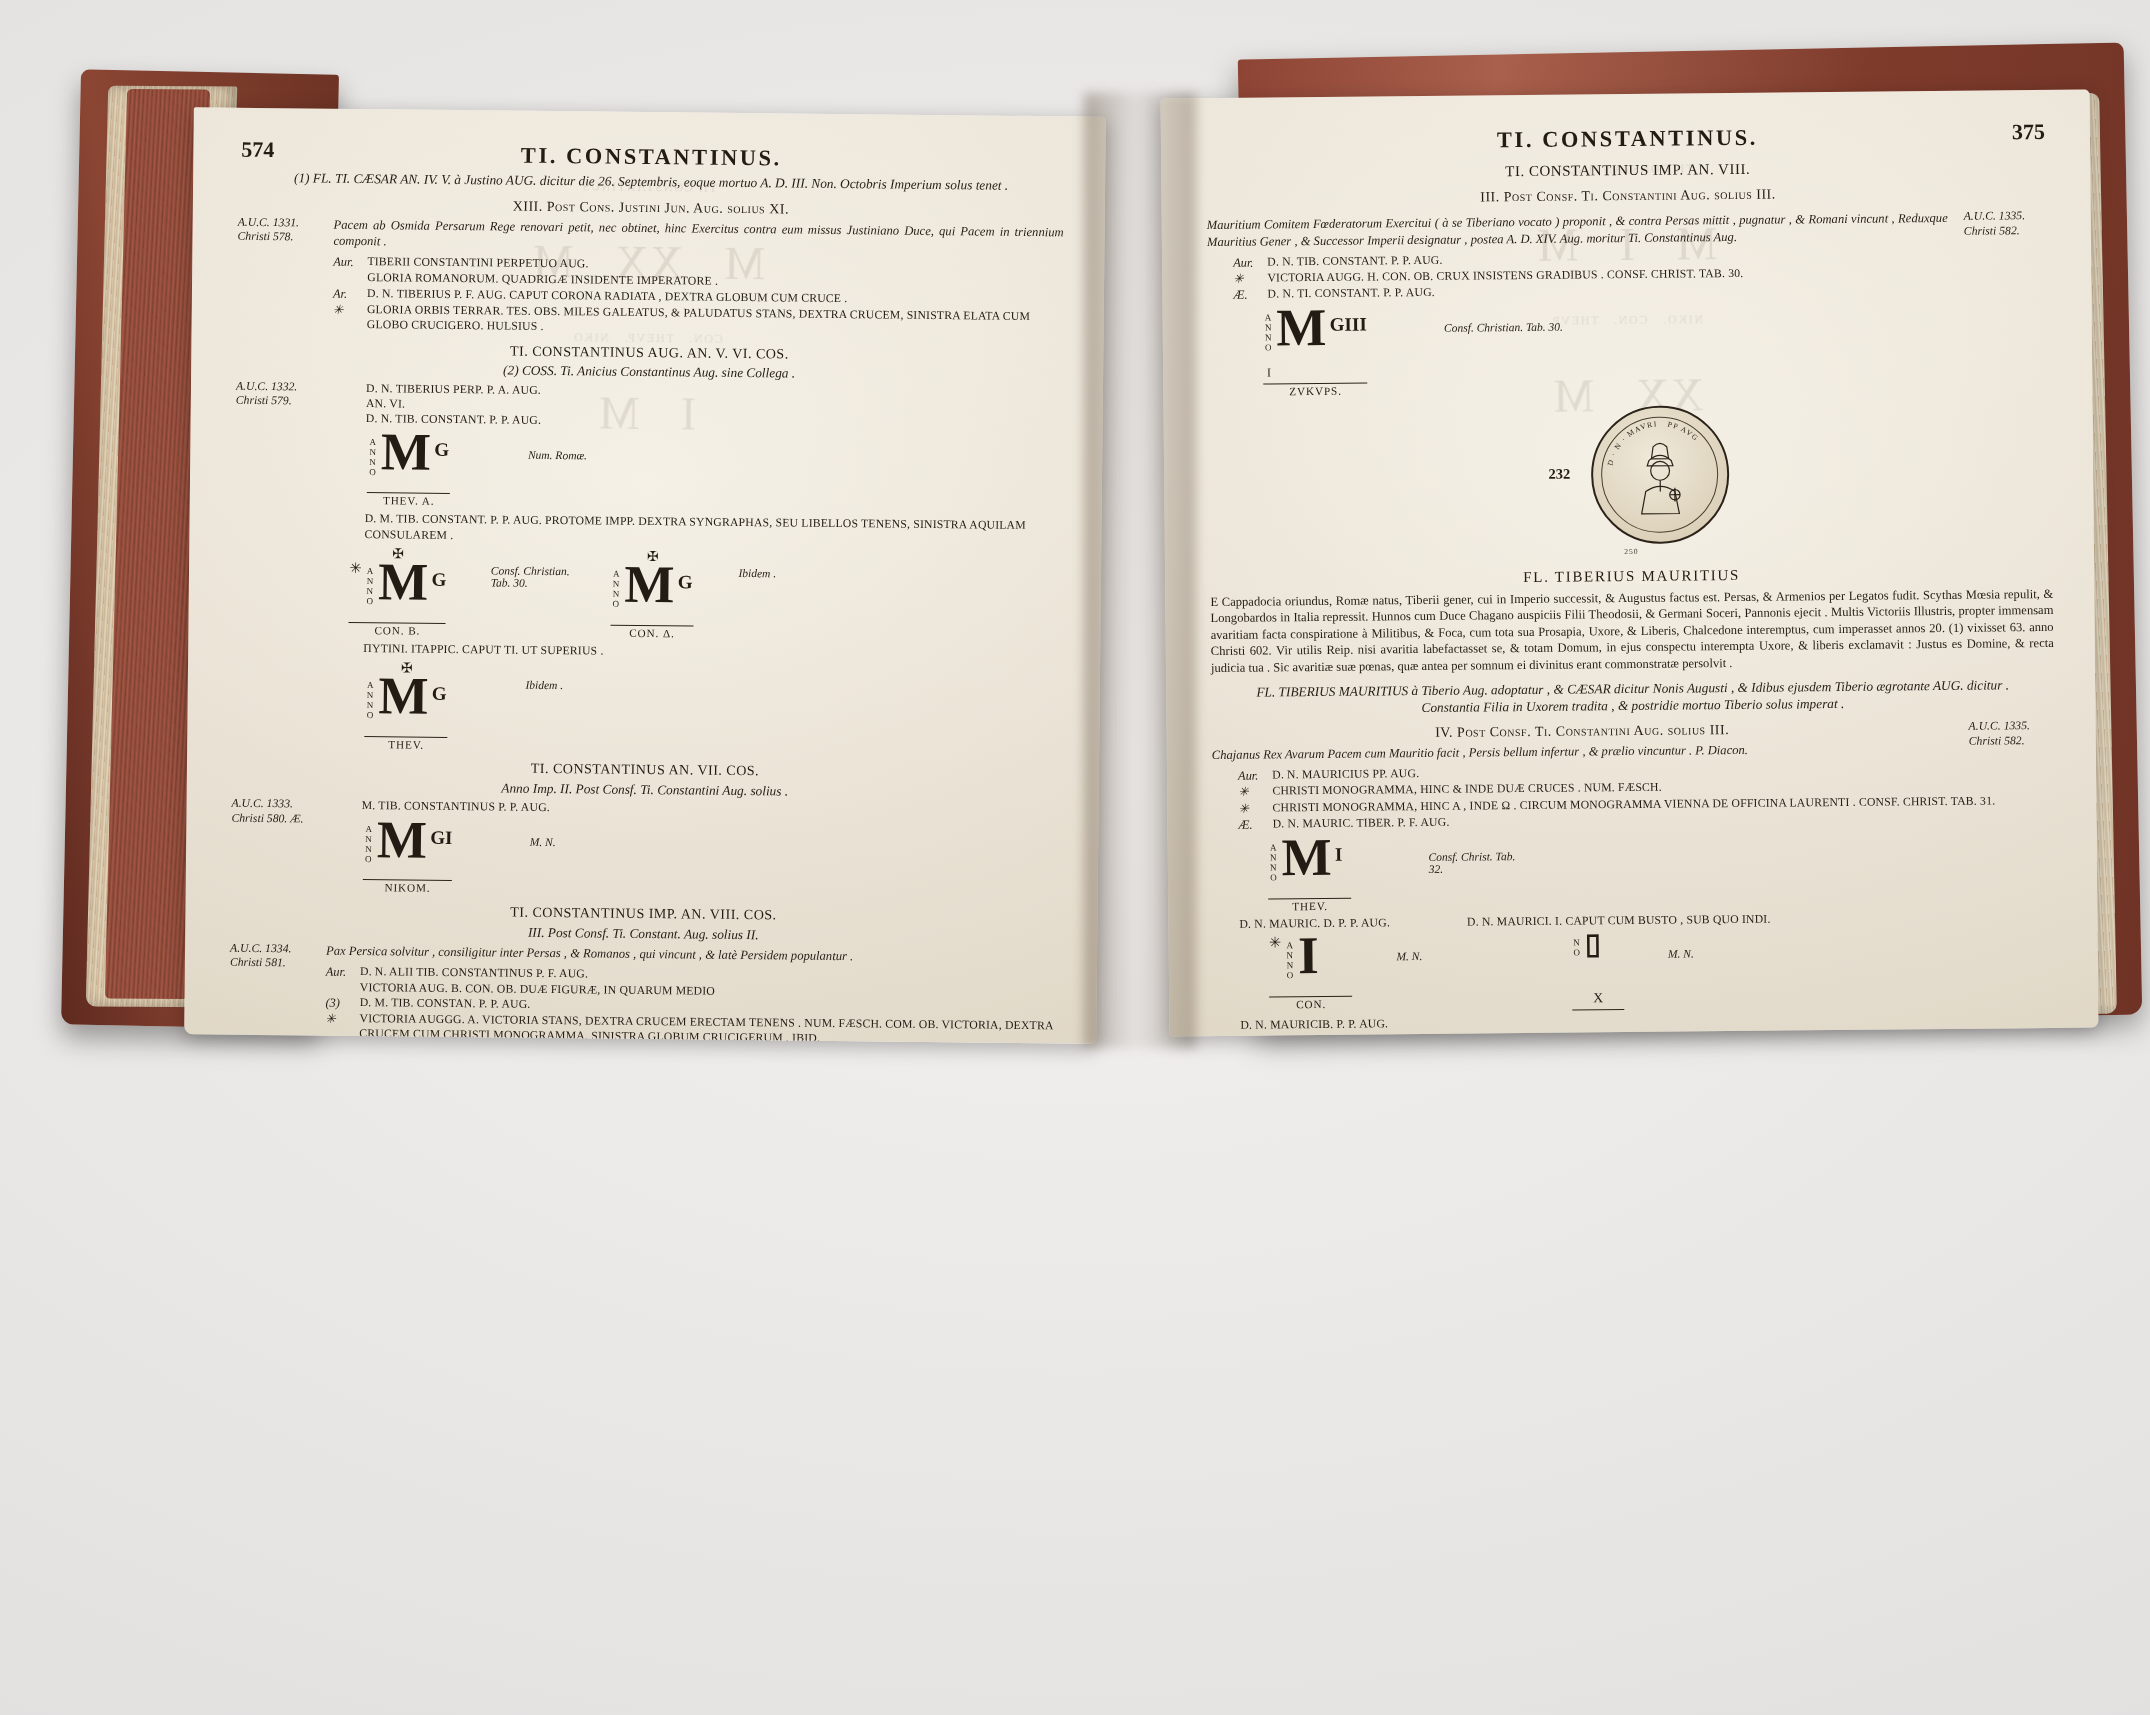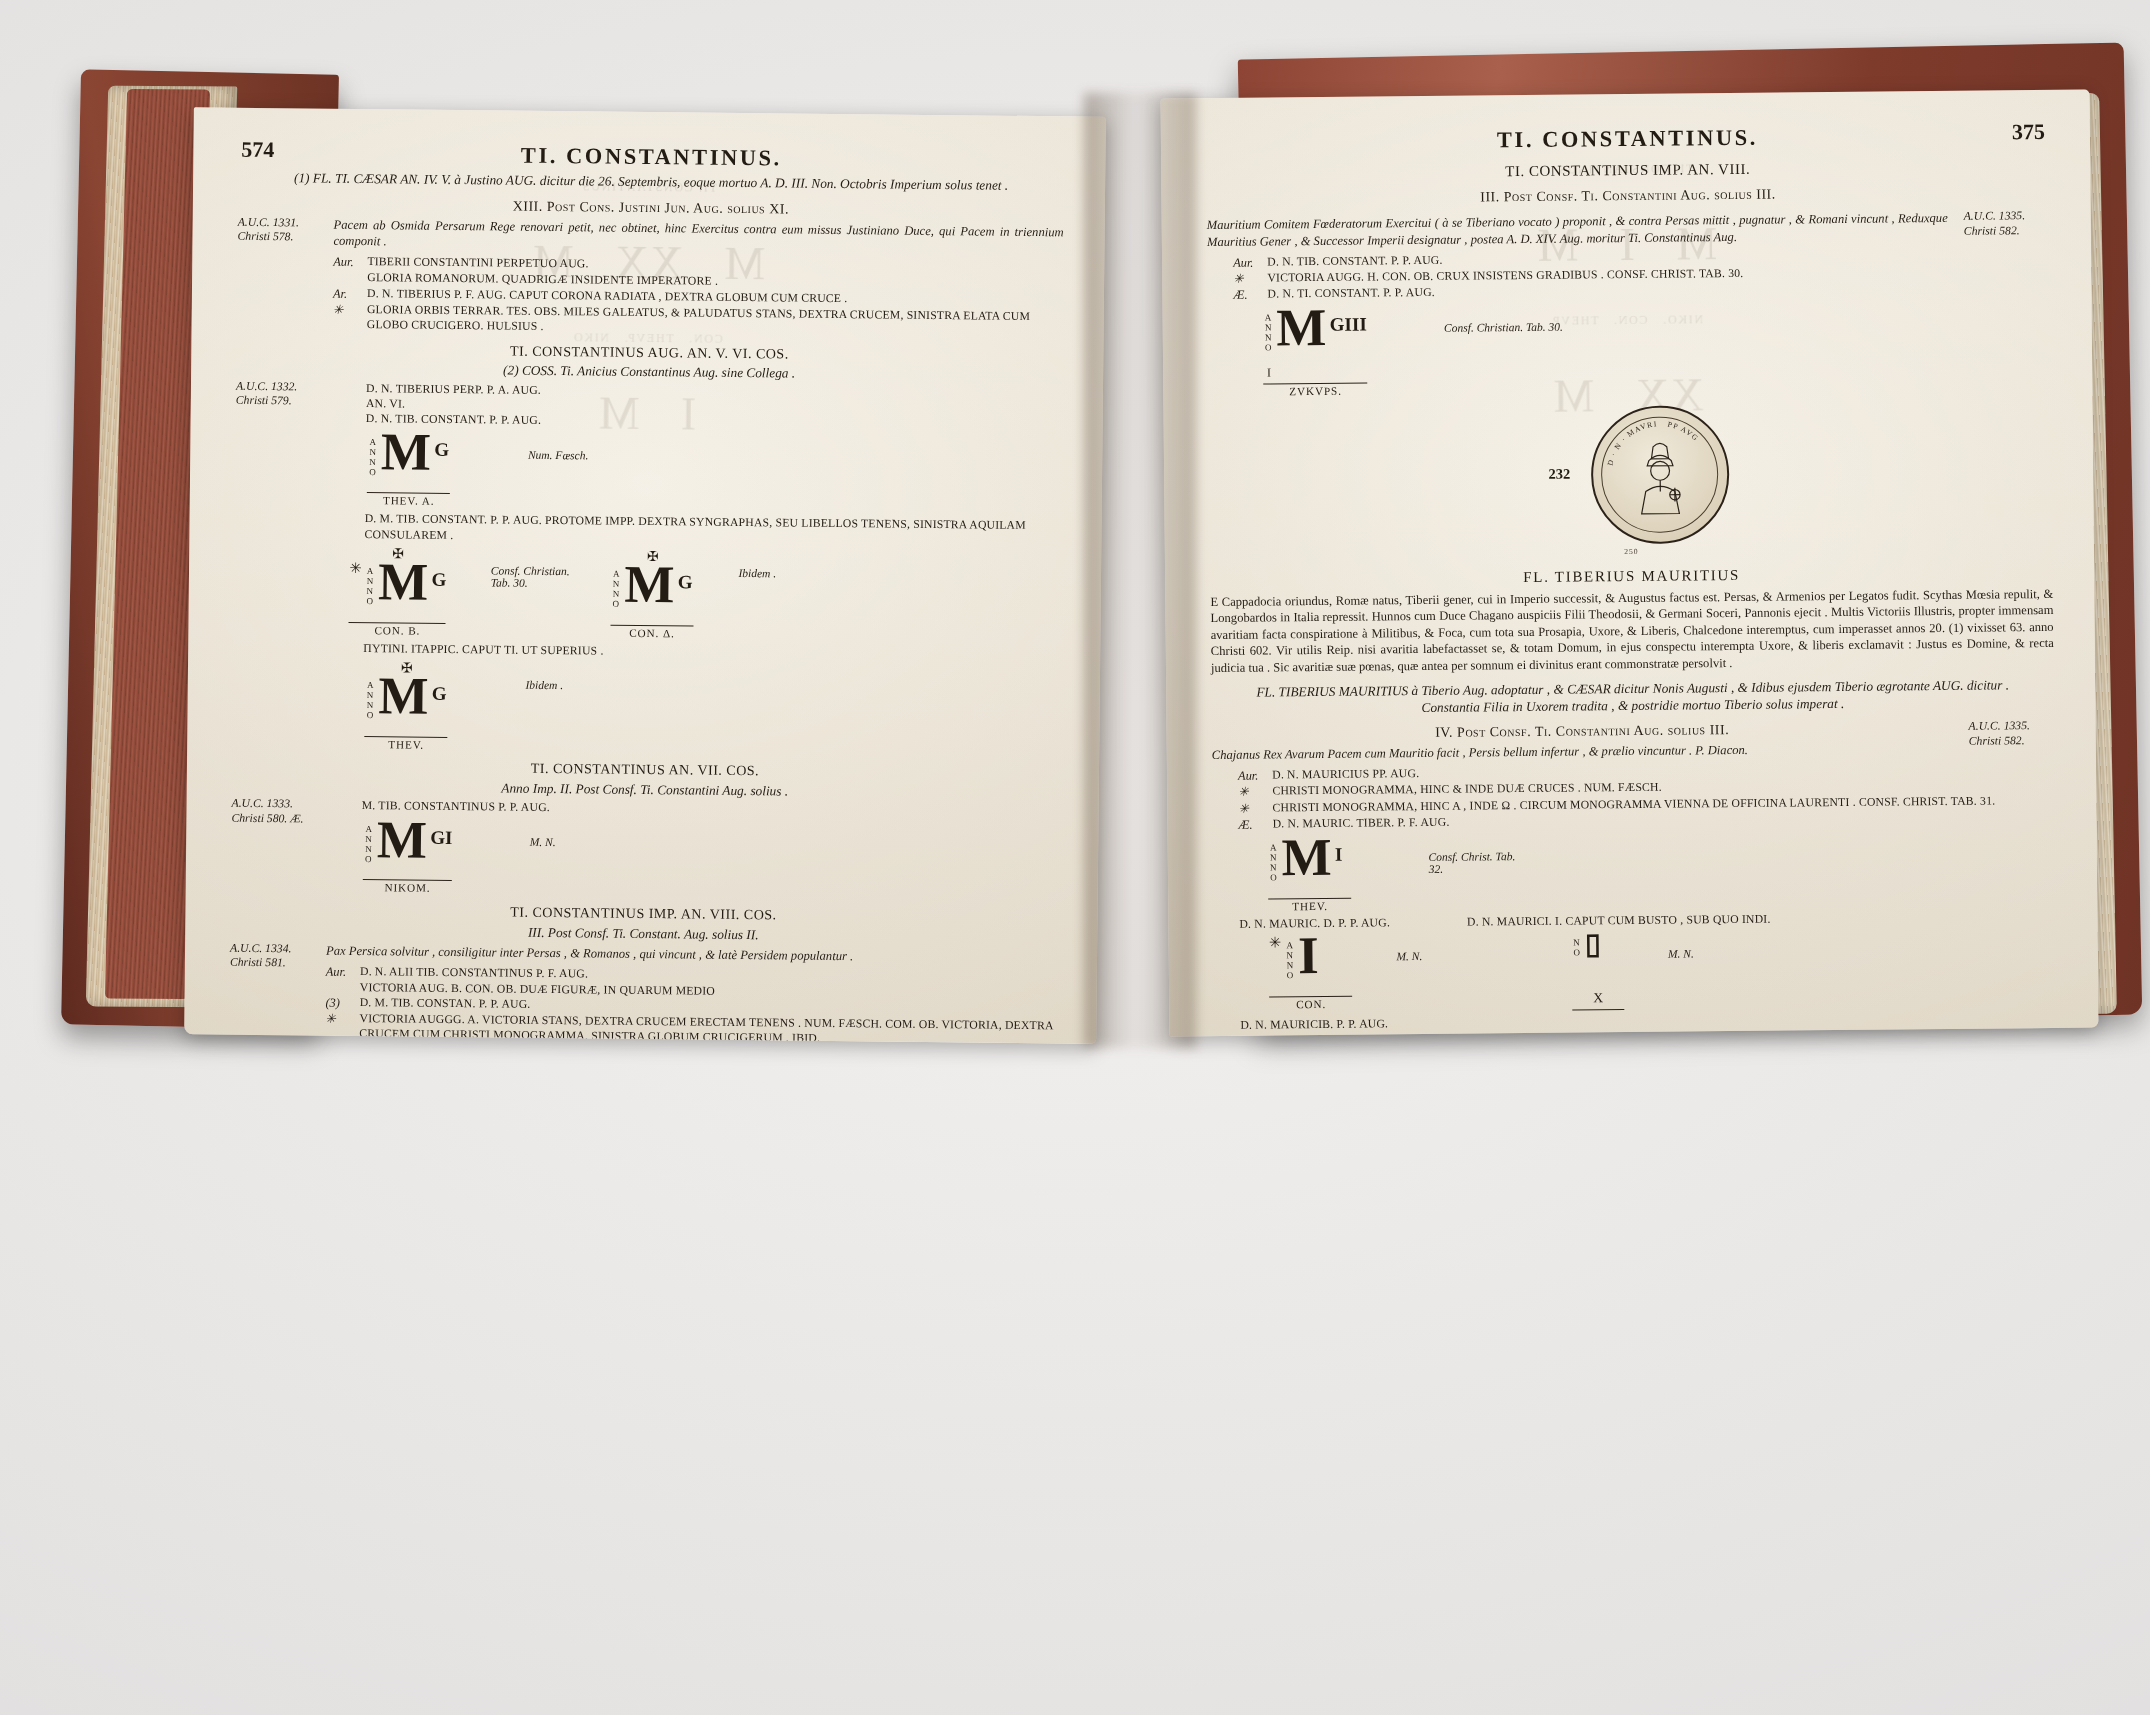--- a/index.html
+++ b/index.html
@@ -386,21 +386,21 @@
       <div class="coin-row">
         <div class="field">
           <div class="rowline">
             <span class="anno">ANNO</span>
             <span class="bigletter">M</span>
             <span class="numerals">G</span>
           </div>
           <div class="rule"></div>
           <div class="exergue">THEV. A.</div>
         </div>
-        <div class="side-note">Num. Fæsch.</div>
+        <div class="side-note">Num. Romæ.</div>
       </div>
 
       <div class="body-indent">
         <div class="legend">
             <span class="tag"></span>
             <span class="txt allcaps">D. M. TIB. CONSTANT. P. P. AUG. Protome Impp. dextra syngraphas, seu libellos tenens, sinistra Aquilam Consularem .</span>
           </div>
       </div>
 
       <div class="coin-row" style="margin-left:112px; gap:34px;">

